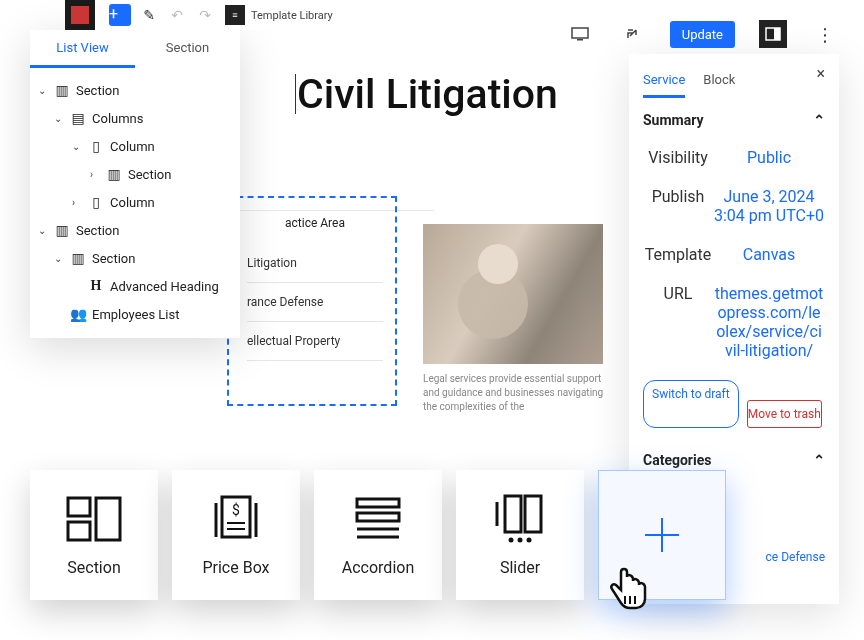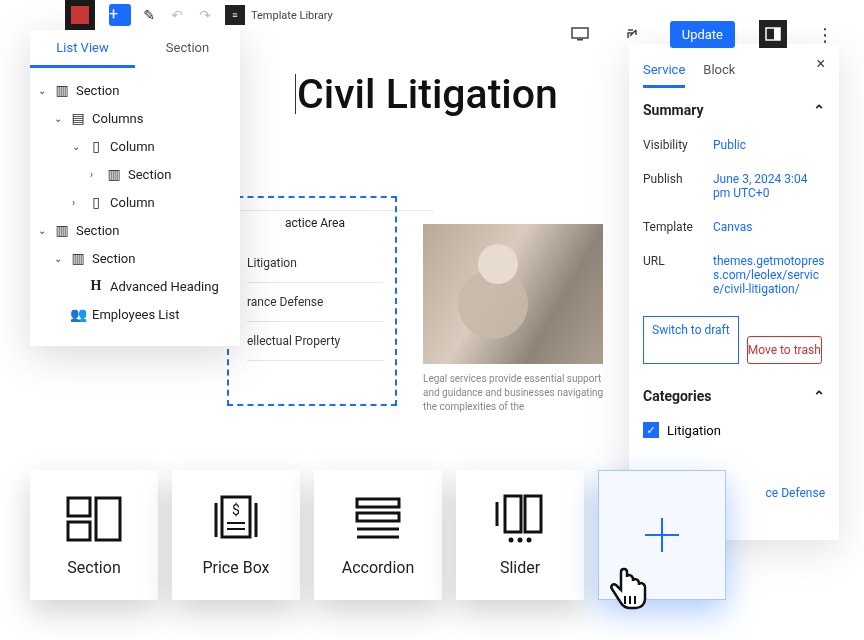--- a/index.html
+++ b/index.html
@@ -12,50 +12,50 @@
     .plus-btn { background:#1a6cff; color:#fff; border-radius:3px; width:22px; height:22px; margin:0 4px;}
     .pencil-btn { color:#222; }
     .tl-btn { width:20px; height:20px; background:#222; color:#fff; font-size:9px; display:flex; align-items:center; justify-content:center; margin:0 6px;}
     .tl-label { font-size:11px; color:#444; }
     .right-bar { position:absolute; top:20px; right:25px; display:flex; align-items:center; gap:24px; z-index:55;}
     .rb-icon { width:28px; height:28px; display:flex; align-items:center; justify-content:center; color:#444; }
     .update-btn { background:#1a6cff; color:#fff; padding:6px 12px; border-radius:3px; font-size:13px; }
     .sb-icon { width:28px; height:28px; background:#222; display:flex; align-items:center; justify-content:center; color:#fff; }
     .dots { font-size:18px; color:#333; }
 
-    .list-panel { position:absolute; top:30px; left:30px; width:210px; background:#fff; box-shadow:0 10px 40px rgba(0,0,0,.15); z-index:40; padding-bottom:10px;}
+    .list-panel { position:absolute; top:30px; left:30px; width:210px; background:#fff; box-shadow:0 10px 40px rgba(0,0,0,.15); z-index:40; padding-bottom:2px;}
     .lp-tabs { display:flex; font-size:13px; }
     .lp-tab { flex:1; text-align:center; padding:10px 0; color:#555; }
     .lp-tab.active { color:#1a6cff; border-bottom:3px solid #1a6cff; }
     .tree { padding:8px 6px; font-size:13px; color:#222;}
     .tree-item { display:flex; align-items:center; gap:6px; padding:6px 2px; }
     .chev { width:10px; display:inline-block; font-size:10px; color:#444;}
     .ticon { font-size:14px; width:16px; text-align:center;}
     .ind1 { padding-left:18px; } .ind2{padding-left:36px;} .ind3{padding-left:54px;}
 
     .canvas-title { position:absolute; top:70px; left:297px; font-size:41px; font-weight:500; color:#111; z-index:20;}
     .canvas-title::before { content:""; position:absolute; left:-2px; top:4px; bottom:4px; width:1px; background:#333;}
     .dash-box { position:absolute; top:196px; left:227px; width:170px; height:210px; border:2px dashed #1a6cff; z-index:21; padding:18px 12px 8px 18px;}
     .db-head { font-size:12px; color:#222; margin-bottom:14px;text-align:center;}
     .db-item { font-size:12px; color:#333; padding:12px 0; border-bottom:1px solid #e5e5e5;}
     .photo { position:absolute; top:224px; left:423px; width:180px; height:140px; background:linear-gradient(120deg,#b8a896 0%, #d9ccbe 40%, #8e8478 70%, #aea093 100%); z-index:19; }
     .photo::after { content:""; position:absolute; left:55px; top:20px; width:40px; height:40px; border-radius:50%; background:#e8dccf; box-shadow: -5px 40px 0 15px rgba(200,185,170,.9);}
     .caption { position:absolute; top:372px; left:423px; width:190px; font-size:10px; color:#888; line-height:1.4; z-index:19;}
 
-    .sidebar { position:absolute; top:44px; right:25px; width:210px; background:#fff; box-shadow:0 10px 40px rgba(0,0,0,.12); padding:10px 14px 40px; z-index:30; font-size:13px;}
+    .sidebar { position:absolute; top:54px; right:25px; width:210px; background:#fff; box-shadow:0 10px 40px rgba(0,0,0,.12); padding:10px 14px 40px; z-index:30; font-size:13px;}
     .sb-tabs { display:flex; gap:18px; }
     .sb-tab { padding:8px 0; color:#555; }
     .sb-tab.active { color:#1a6cff; border-bottom:3px solid #1a6cff;}
     .sb-close { margin-left:auto; font-size:16px; color:#444;}
     .sb-sec { display:flex; justify-content:space-between; align-items:center; padding:14px 0 10px; font-size:14px; color:#222;font-weight:bold;}
-    .sb-row { display:flex; padding:10px 0; font-size:12px;}
+    .sb-row { display:flex; padding:10px 0; font-size:16px;text-align:center;}
     .sb-row .lbl { width:70px; color:#333;}
     .sb-row .val { color:#1a6cff; word-break:break-word; flex:1;}
     .sb-btns { display:flex; gap:8px; padding:10px 0;}
-    .btn-draft { border:1px solid #1a6cff; color:#1a6cff; padding:6px 8px; border-radius:0; font-size:12px;}
+    .btn-draft { border:1px solid #1a6cff; color:#1a6cff; padding:6px 8px; border-radius:12px; font-size:12px;}
     .btn-trash { border:1px solid #c33; color:#c33; padding:6px 0; border-radius:3px; font-size:12px;margin-top:20px;}
     .sb-check { display:flex; align-items:center; gap:8px; padding:8px 0;}
     .chk { width:16px; height:16px; background:#1a6cff; color:#fff; font-size:11px; display:flex; align-items:center; justify-content:center;}
     .sb-link { color:#1a6cff; font-size:12px; padding-top:40px; text-align:right;}
 
     .block-bar { position:absolute; bottom:40px; left:30px; display:flex; gap:14px; z-index:60;}
     .block-card { width:128px; height:130px; background:#fff; box-shadow:0 12px 30px rgba(0,0,0,.18); display:flex; flex-direction:column; align-items:center; justify-content:center; gap:14px;}
     .block-card.add { box-shadow:0 12px 30px rgba(26,108,255,.35); border:1px solid rgba(26,108,255,.35); background:#f5f9ff;}
     .bc-icon { width:60px; height:50px; display:flex; align-items:center; justify-content:center;}
     .bc-label { font-size:16px; color:#222;}

